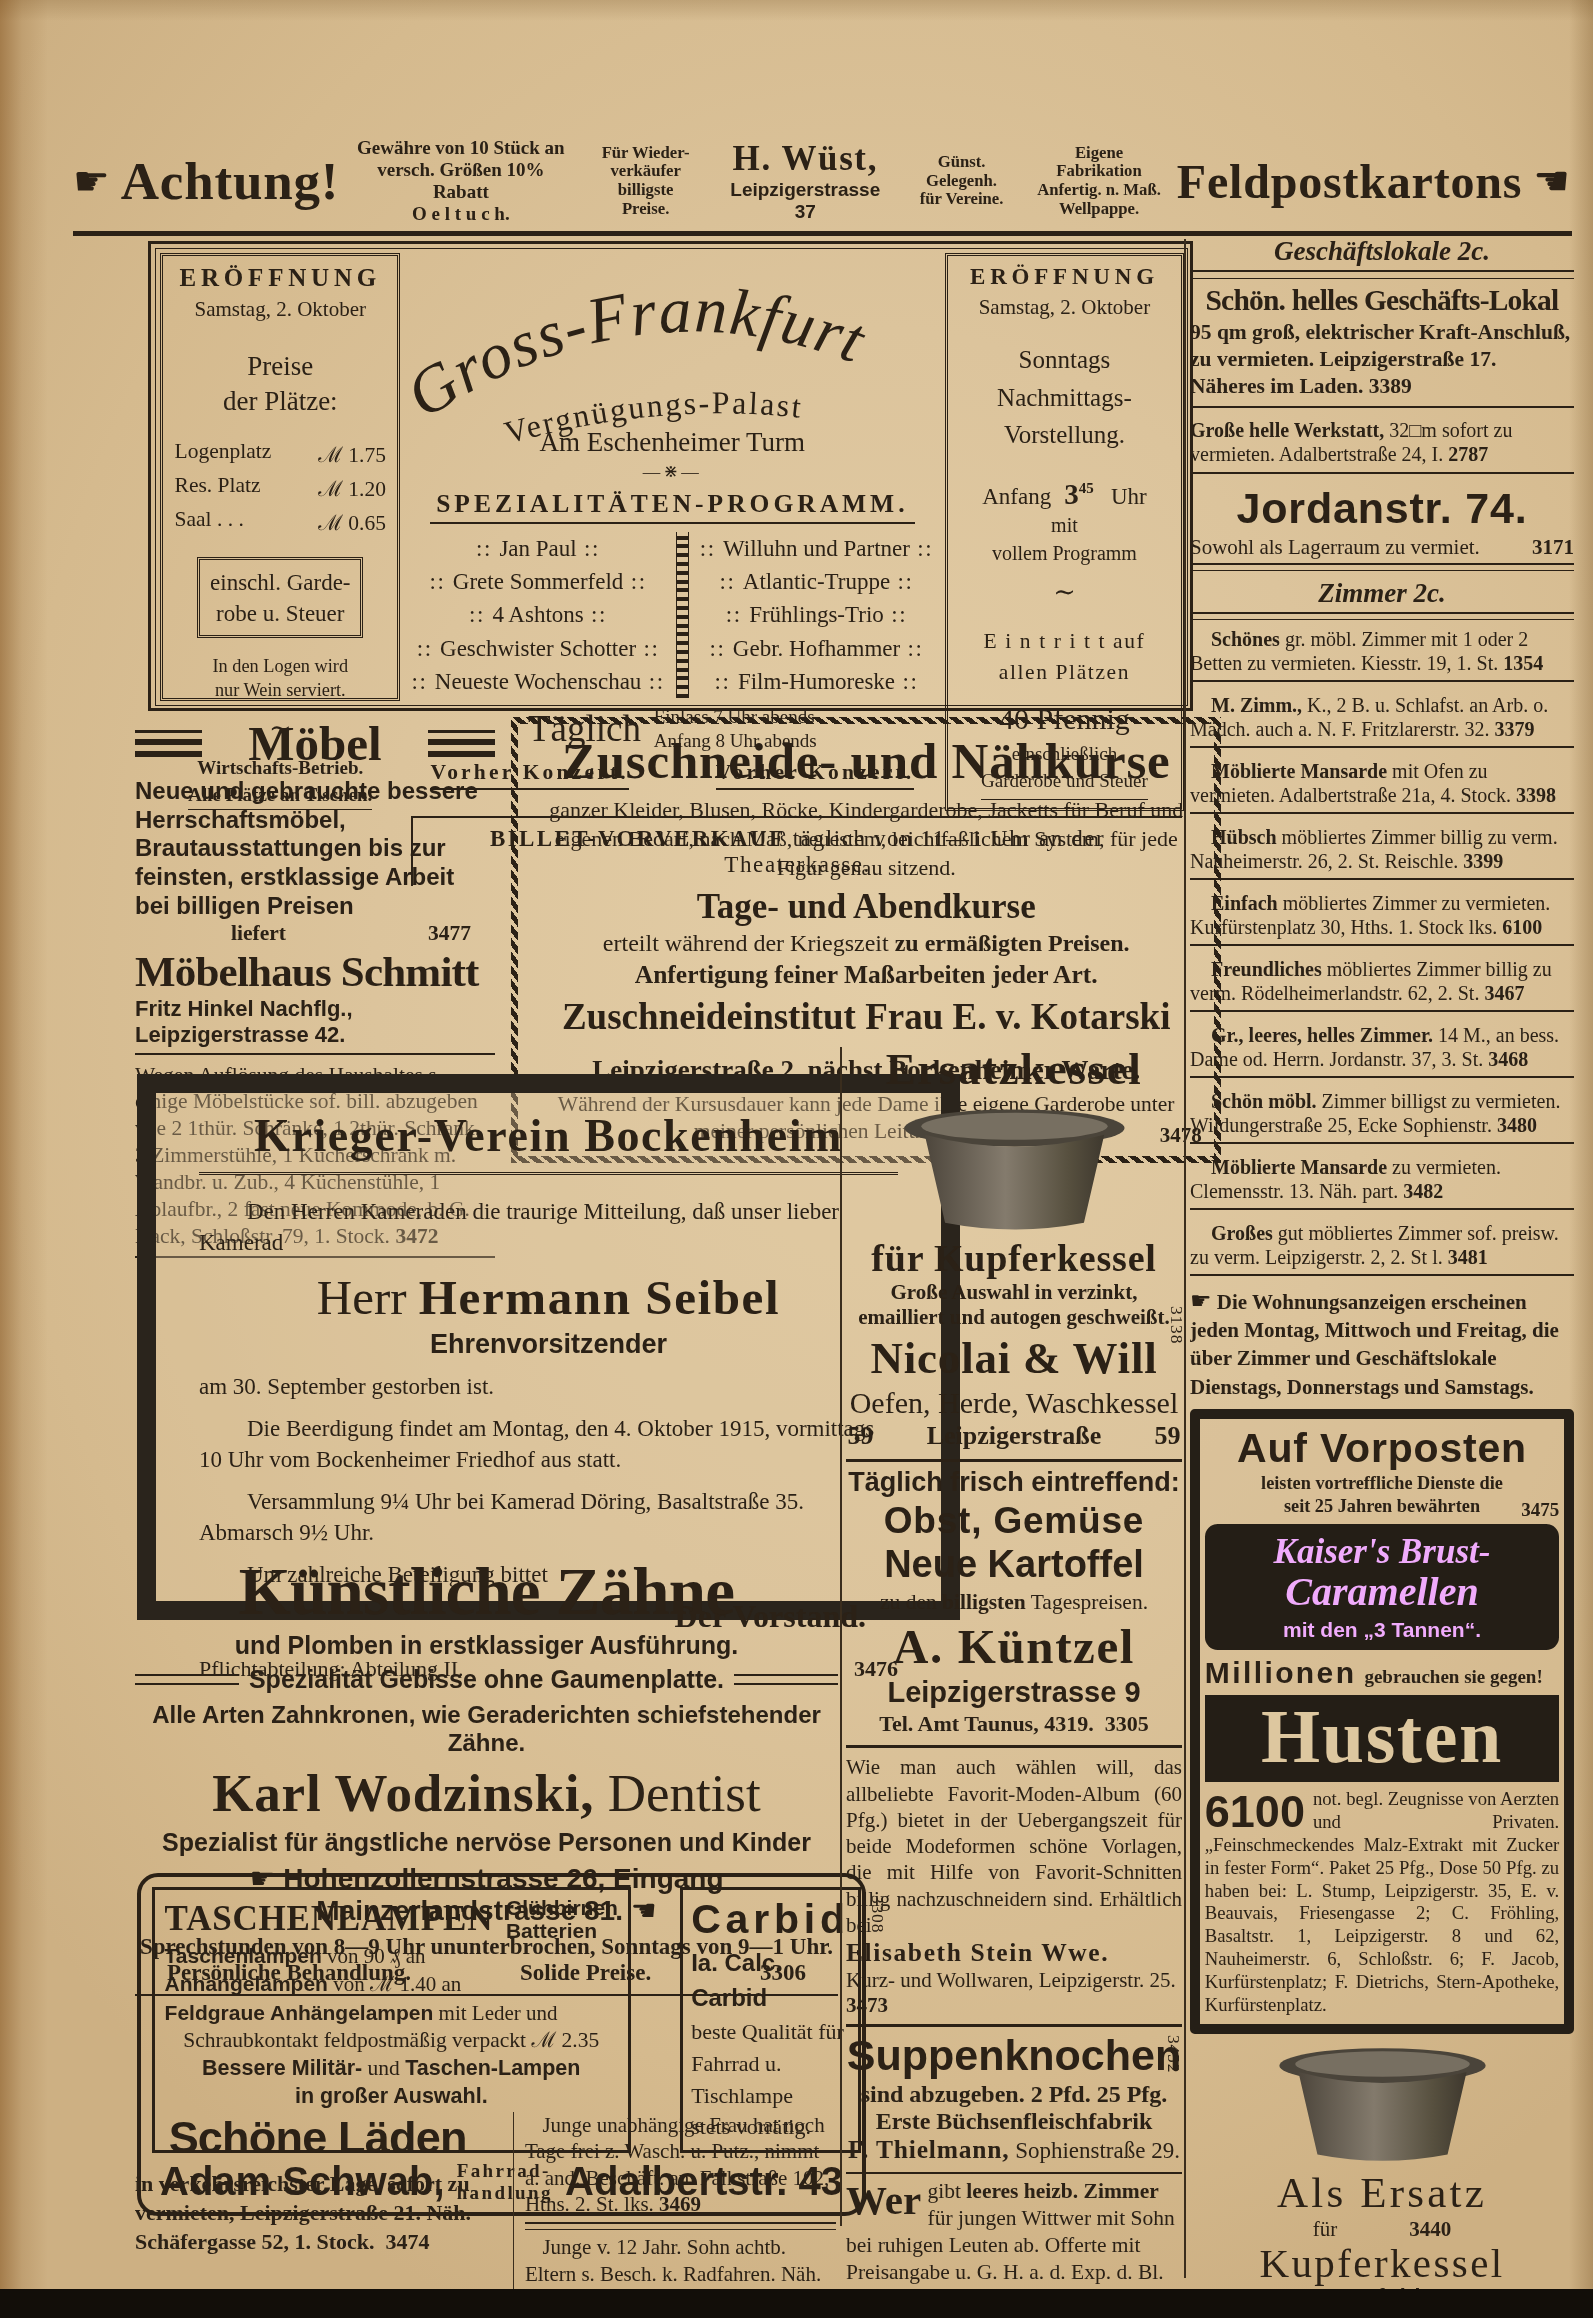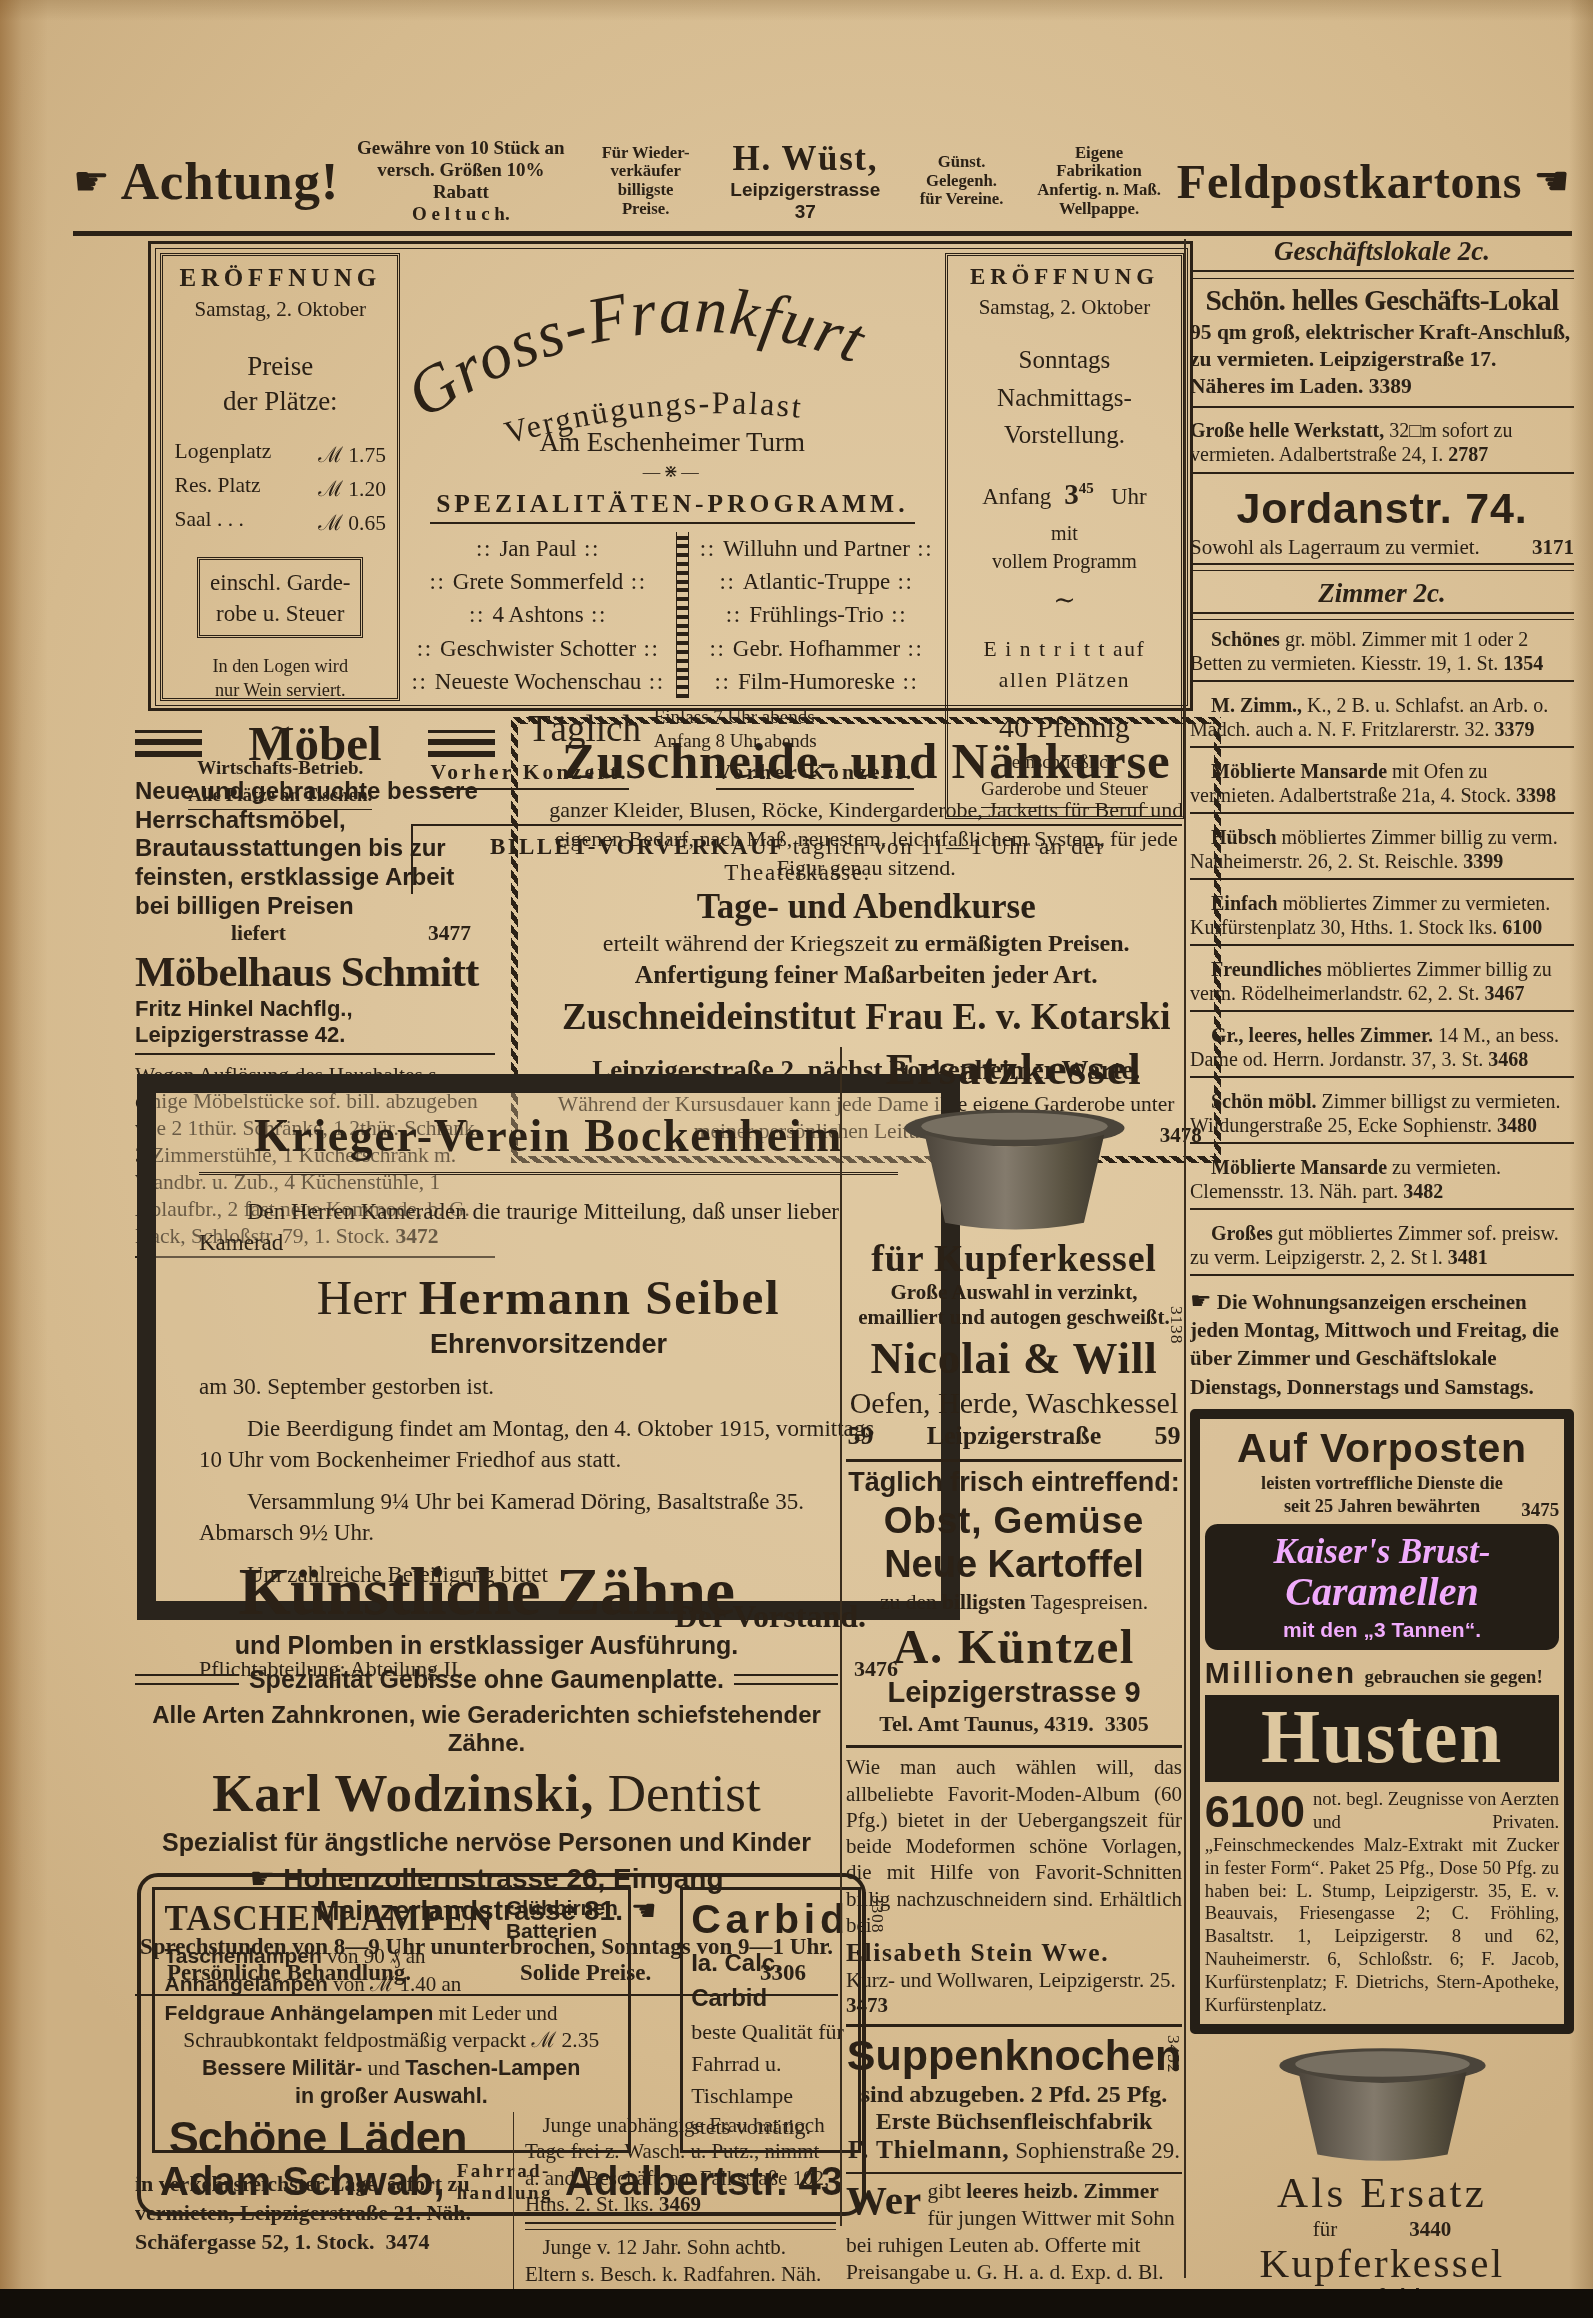--- a/index.html
+++ b/index.html
@@ -55,21 +55,21 @@
   .th-daily .big{font-size:37px;}
   .th-daily .sm{font-size:19px;line-height:1.25;text-align:left;}
   .vorher-row{display:flex;justify-content:space-between;width:92%;margin:8px auto 1.6px;}
   .vorher{font-size:21.5px;font-weight:bold;letter-spacing:3.2px;border-bottom:2px solid #2b2116;padding-bottom:2.4px;}
   .billet{border-top:2.4px solid #2b2116;border-left:2.4px solid #2b2116;margin:0 6.4px 6.4px;padding:8px 3.2px;
           text-align:center;font-size:23px;letter-spacing:1.6px;}
   .billet b{letter-spacing:2.4px;}
   .th-right .lg{font-size:25px;line-height:1.5;margin-top:21px;}
   .th-right .anf{font-size:23px;margin-top:24px;}
   .th-right .anf sup{font-size:15px;}
-  .th-right .mit{font-size:20px;margin-top:8px;line-height:1.4;}
+  .th-right .mit{font-size:20px;line-height:1.4;}
   .th-right .ein{font-size:21.5px;letter-spacing:1.6px;margin-top:17.5px;line-height:1.45;}
   .th-right .pf{font-size:30px;margin-top:14.3px;}
   .th-right .es{font-size:19px;margin-top:4.8px;line-height:1.4;border-bottom:1.6px solid #2b2116;padding-bottom:4.8px;}
   
   .rightcol{position:absolute;left:1190px;top:236px;width:384px;height:2059px;overflow:hidden;}
   .rc-h{font-size:27px;font-weight:bold;text-align:center;font-style:italic;}
   .hdr-rule{height:5.6px;border-top:2.4px solid #2b2116;border-bottom:1.2px solid #2b2116;margin:3.2px 0 6.4px;}
   .sep{height:4.8px;border-top:2.4px solid #2b2116;margin:5.6px 0;}
   .cl{font-size:20px;line-height:1.2;margin:3.2px 0;text-indent:21px;}
   .cl .num{font-weight:bold;}

